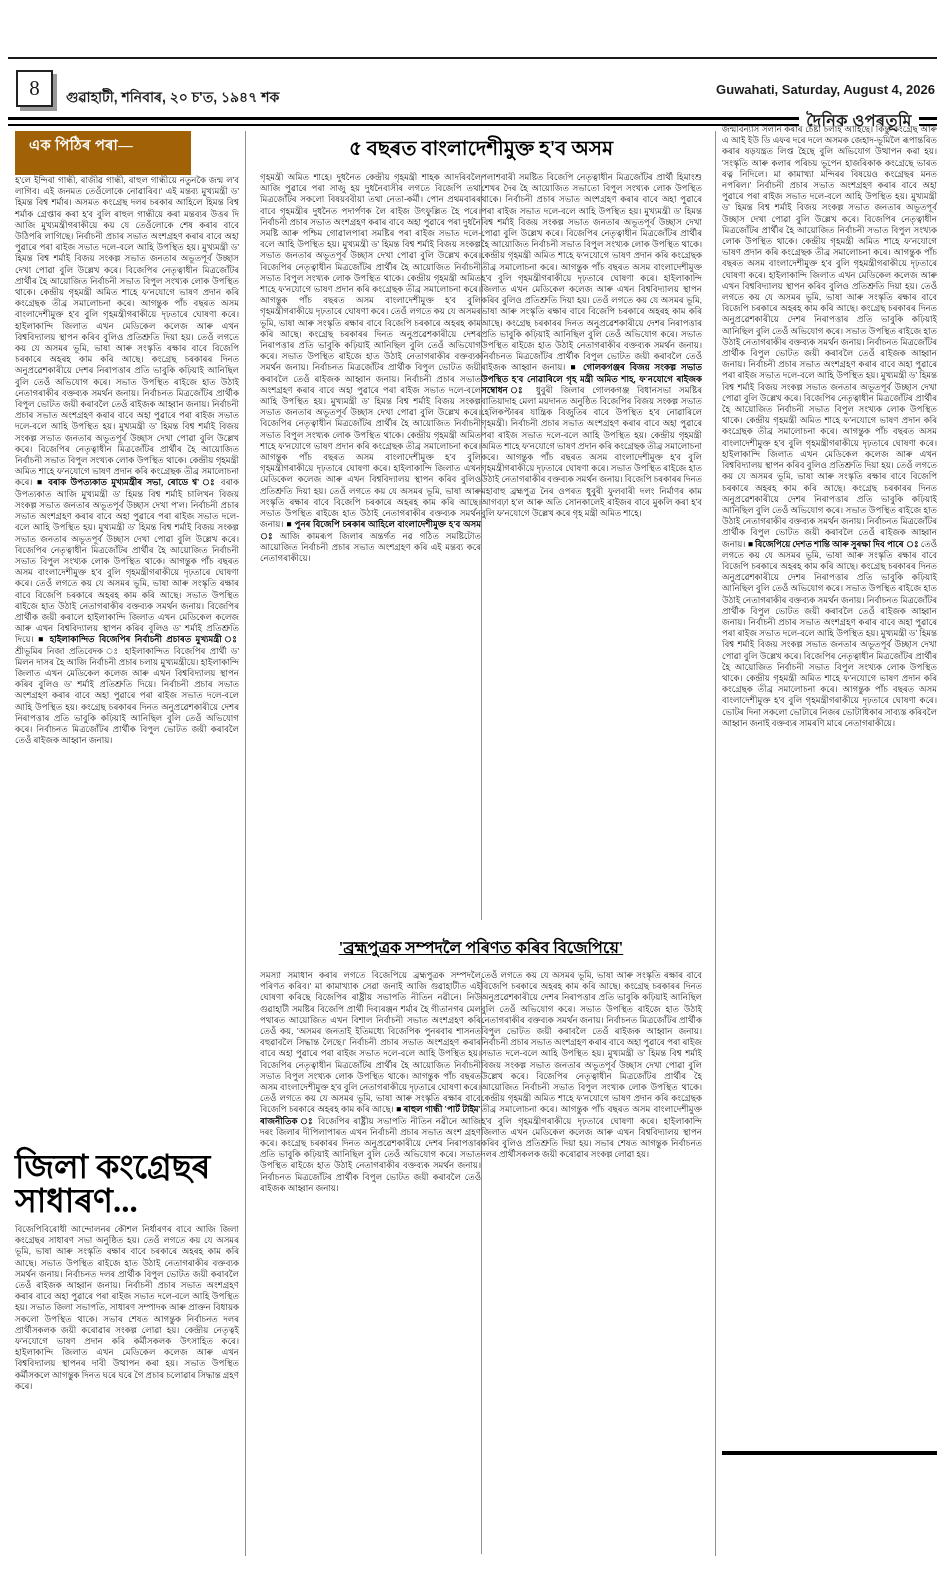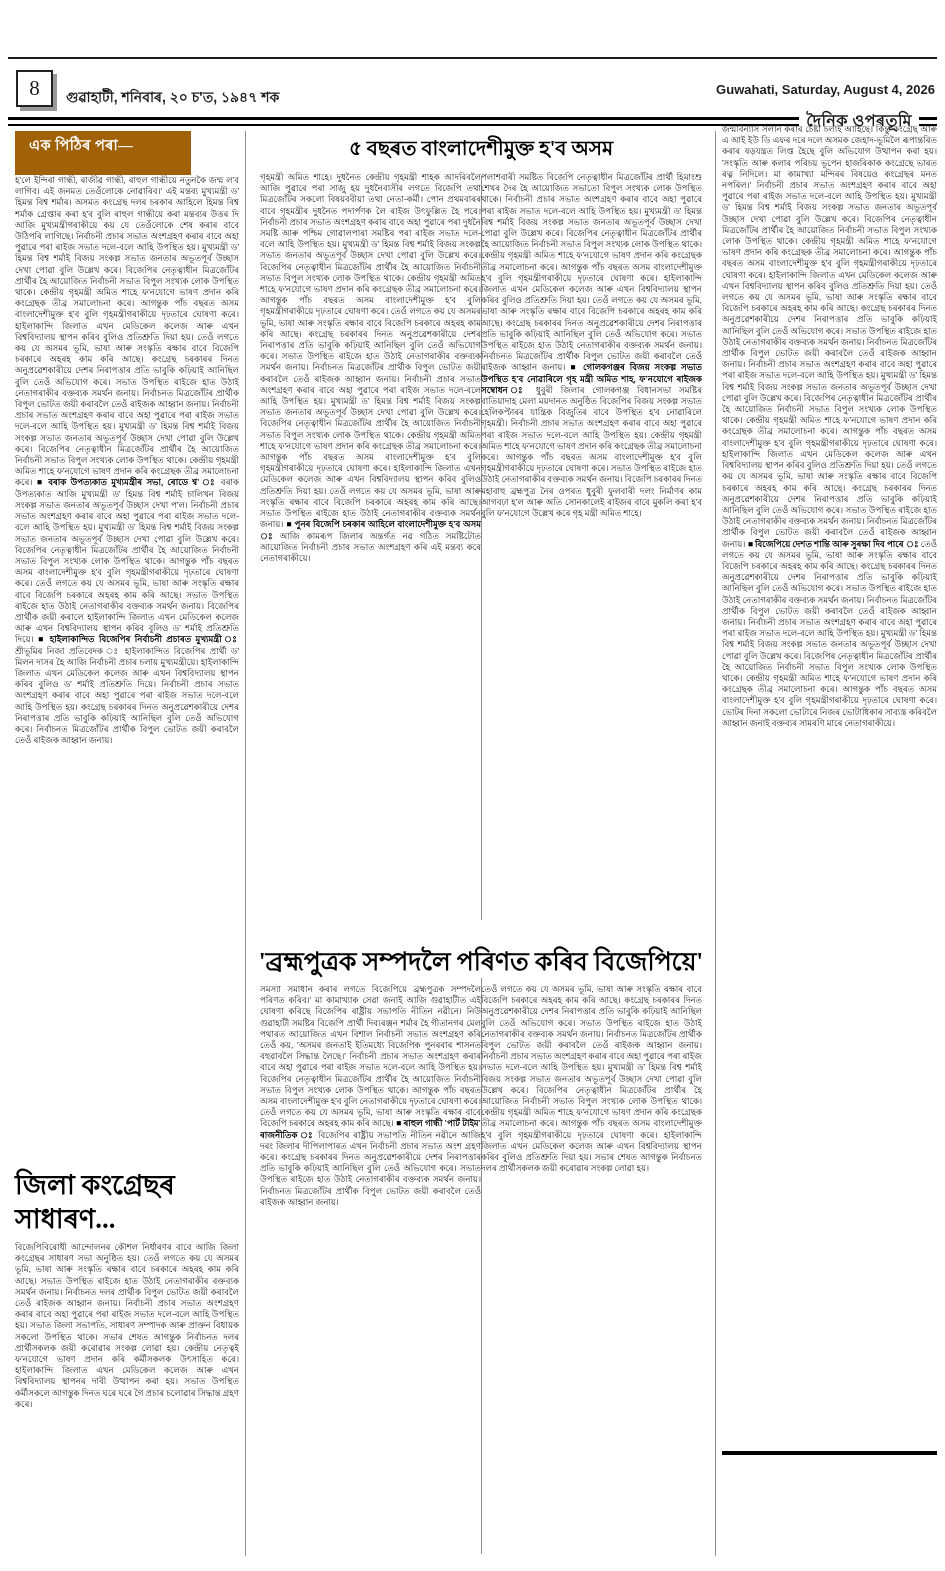--- a/index.html
+++ b/index.html
@@ -34,30 +34,30 @@
           word-break:break-word; }
   .lead-in { font-weight:bold; color:#000; }
   .hl { font-weight:bold; color:#000; text-align:center; font-family:"Liberation Serif","DejaVu Serif",serif; }
 
   
   .col-left { position:absolute; left:15px; top:131px; width:224px; }
   .kicker { width:176px; height:44px; background:#a16207; color:#fff; font-weight:bold; font-size:14.5px;
             line-height:29px; padding-left:14px; letter-spacing:.5px; }
   .hl-left1 { font-size:29px; line-height:36px; margin:7px 0 5px; }
   .left-body1 { height:966px; }
-  .hl-left2 { font-size:27px; line-height:34px; margin:27px 0 6px; text-align:left; }
+  .hl-left2 { font-size:33px; line-height:34px; margin:9px 0 6px; text-align:left; }
   .left-body2 { height:318px; }
 
   
   .center-sec { position:absolute; left:252px; top:126px; width:458px; }
   .hl-c1 { font-size:20px; line-height:44px; height:46px; }
   .crow { display:flex; justify-content:center; }
   .ccol { width:221px; }
   .c1col { height:744px; }
-  .hl-c2 { font-size:25px; line-height:32px; margin-top:30px; height:38px; }
+  .hl-c2 { font-size:16px; line-height:32px; margin-top:16px; height:38px;text-decoration:underline; }
   .c2col { height:576px; }
 
   
   .col-right { position:absolute; left:722px; top:124px; width:215px; }
   .hl-right { font-size:27px; line-height:40px; height:42px; }
   .right-body { height:1322px; }
   .end-rule { margin-top:5px; height:4px; background:#000; }
 </style>
 </head>
 <body>

